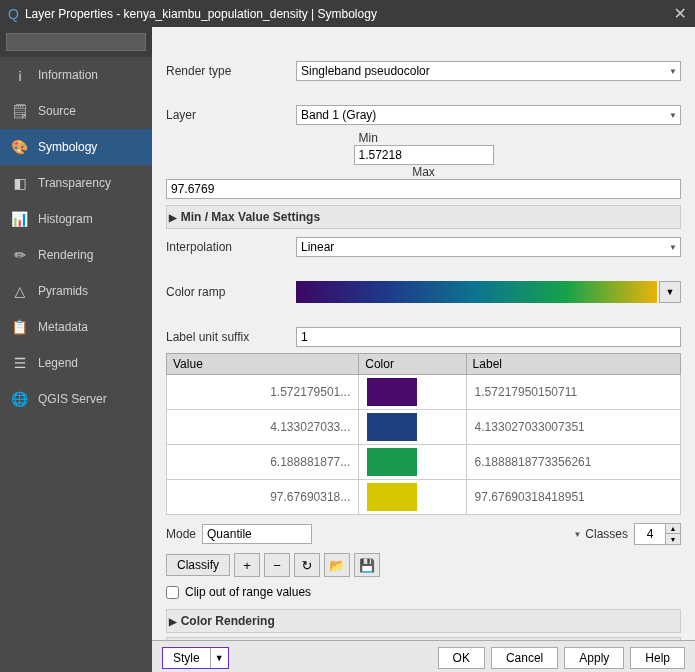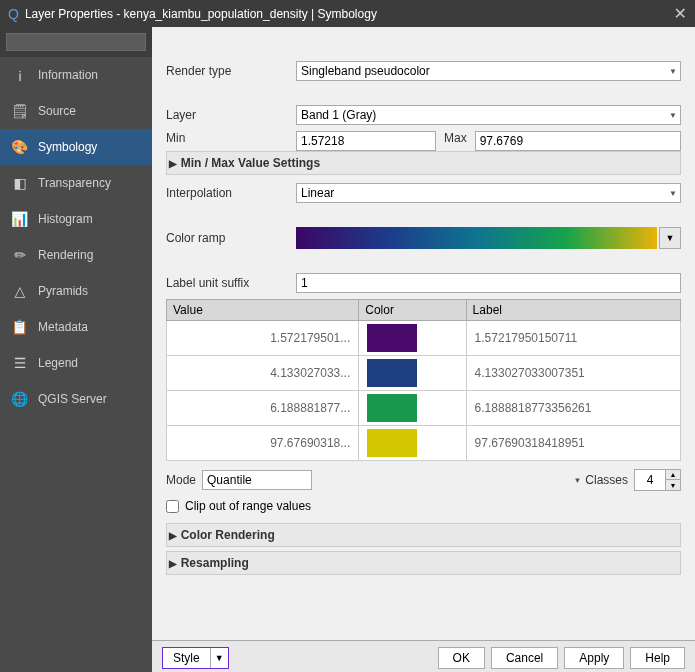--- a/index.html
+++ b/index.html
@@ -124,20 +124,23 @@
     .input-text {
       width: 100%;
       padding: 2px 4px;
       border: 1px solid #aaa;
       background: white;
       font-size: 12px;
     }
 
     .min-max-row {
       display: flex;
+      align-items: center;
+      margin-bottom: 6px;
+      flex-direction: column;
     }
     .min-max-label { width: 130px; color: #333; }
     .min-max-value { width: 140px; }
     .min-max-sep { padding: 0 8px; color: #333; }
     .min-max-value2 { flex: 1; }
     .section-arrow { font-size: 10px; }
 
     
     .color-ramp-container {
       position: relative;
@@ -475,20 +478,28 @@
         <span class="classes-label">Classes</span>
         <div class="classes-spinner">
           <input class="classes-input" type="text" value="4" style="">
           <div class="spinner-btns">
             <button class="spinner-btn">▲</button>
             <button class="spinner-btn">▼</button>
           </div>
         </div>
       </div>
 
+      <div class="classify-row">
+        <button class="classify-btn">Classify</button>
+        <button class="icon-btn" title="Add">+</button>
+        <button class="icon-btn" title="Remove">−</button>
+        <button class="icon-btn" title="Reverse">↻</button>
+        <button class="icon-btn" title="Load">📂</button>
+        <button class="icon-btn" title="Save">💾</button>
+      </div>
 
       <div class="checkbox-row">
         <input type="checkbox" style="">
         <span>Clip out of range values</span>
       </div>
 
       <div class="collapsible-section">
         <div class="collapsible-header">
           <span class="section-arrow">▶</span>
           <span>Color Rendering</span>

